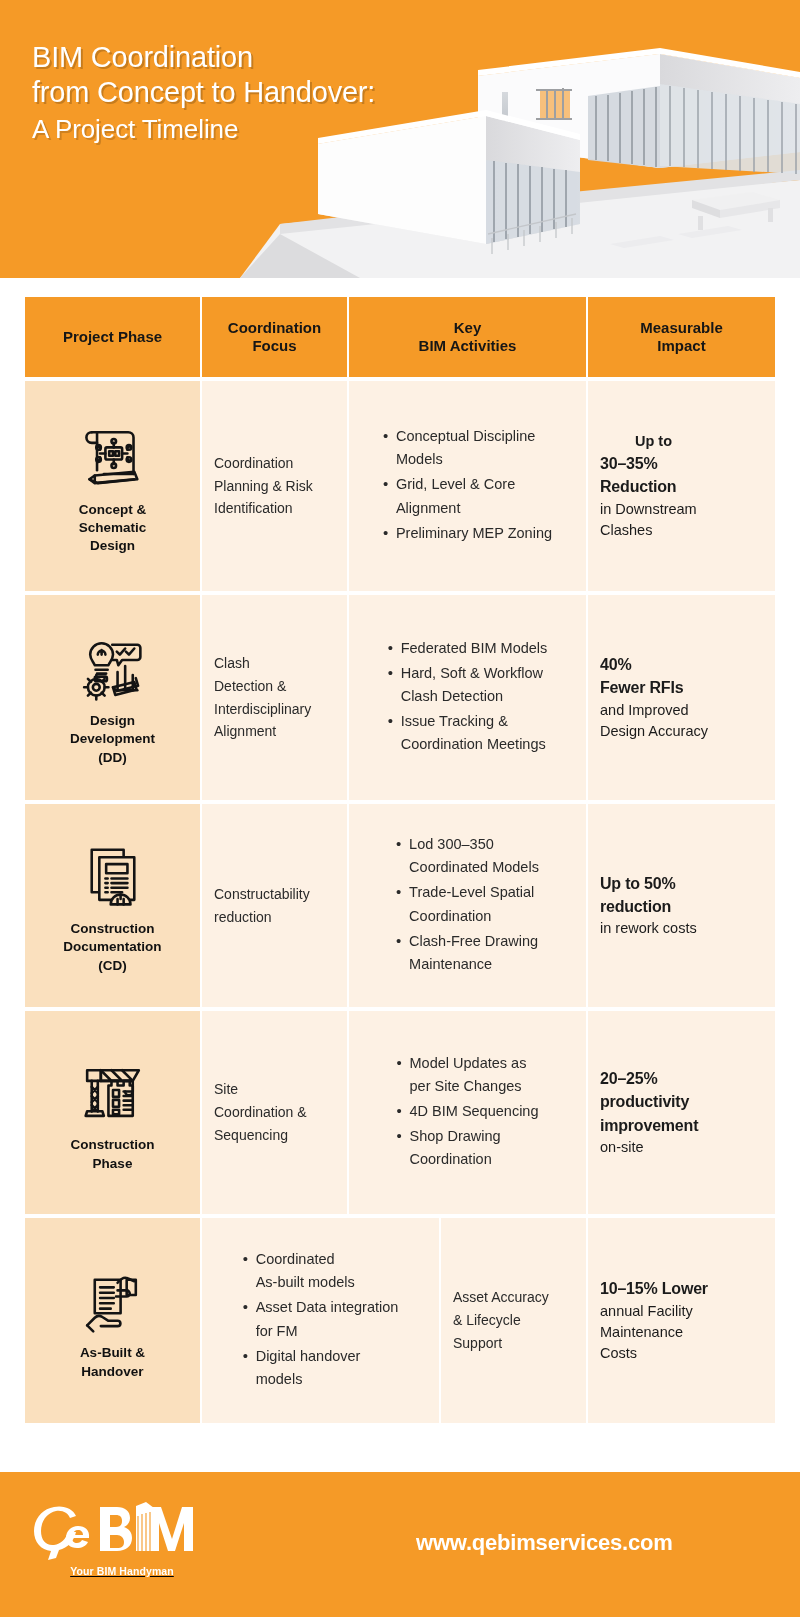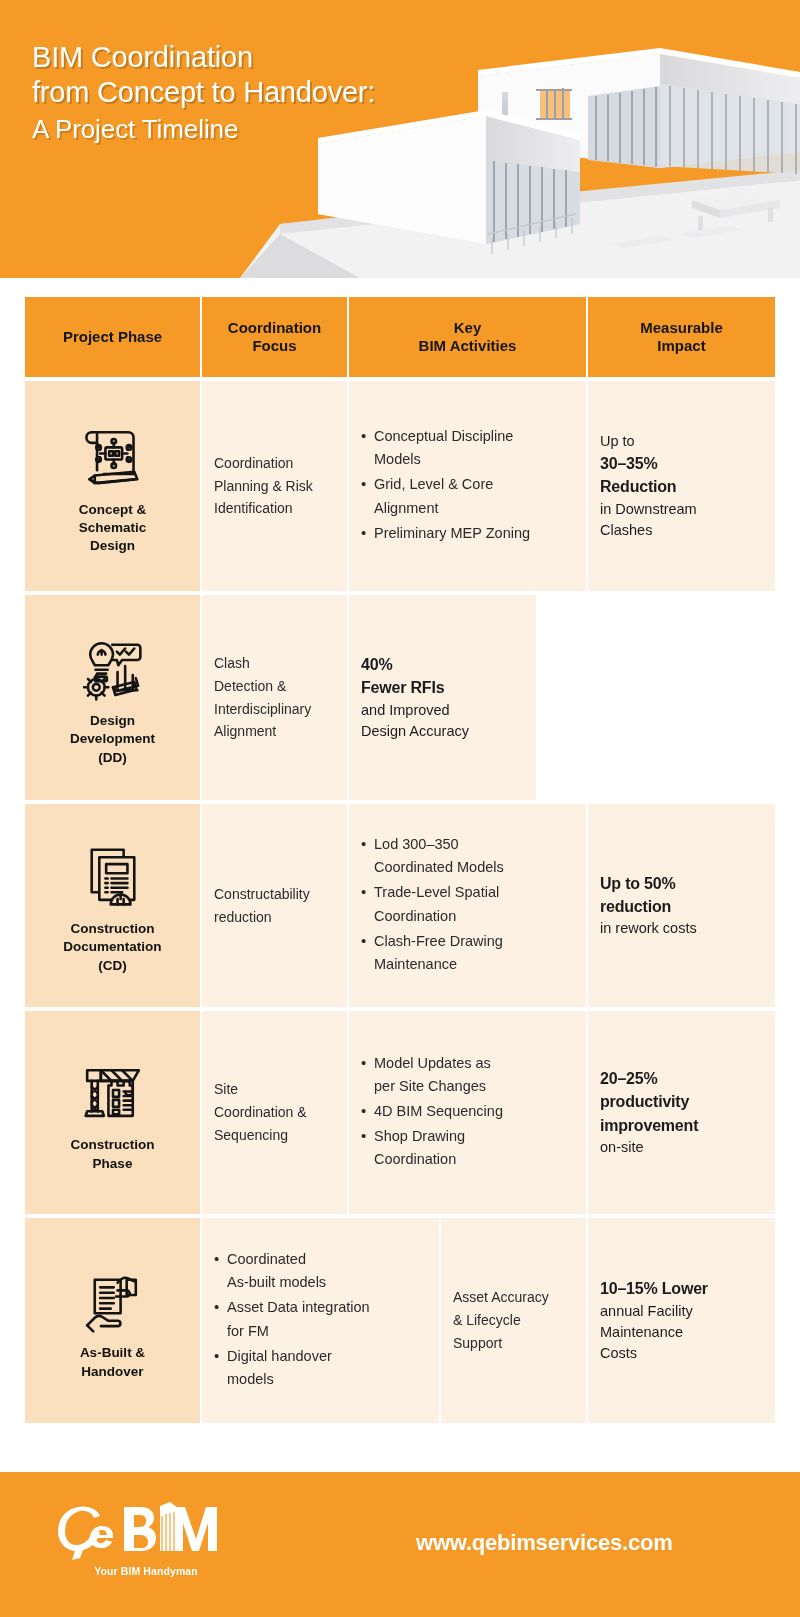--- a/index.html
+++ b/index.html
@@ -35,21 +35,21 @@
   .hero-render { position: absolute; right: 0; bottom: 0; width: 560px; height: 230px; }
 
   
   .table { position: absolute; left: 25px; top: 297px; width: 724px; }
   .trow { display: flex; gap: 2px; margin-bottom: 4px; }
   .trow:last-child { margin-bottom: 0; }
   .cell { padding: 10px 12px; }
 
   .c1 { width: 175px; flex: none; }
   .c2 { width: 145px; flex: none; }
-  .c3 { width: 237px; flex: none; }
+  .c3 { width: 237px; flex: none; justify-content: center; }
   .c4 { width: 187px; flex: none; }
 
   
   .hrow .cell {
     background: #F59A27; color: #161616;
     font-size: 15px; font-weight: 700; text-align: center;
     height: 80px; display: flex; align-items: center; justify-content: center;
     line-height: 1.2; white-space: pre-line;
   }
 
@@ -80,30 +80,30 @@
     font-size: 14.5px; color: #2a2a2a; line-height: 1.6;
     position: relative; padding-left: 13px; margin-bottom: 2px;
     white-space: pre-line;
   }
   .act-list li::before {
     content: "•"; position: absolute; left: 0; top: -1px; font-size: 15px;
   }
 
   .imp-cell { align-items: center; }
   .imp-text { font-size: 14.5px; color: #1b1b1b; line-height: 1.45; }
-  .imp-text .pre { font-weight: 400; display: block; }
+  .imp-text .pre { font-weight: 700; display: block; margin-left: 35px; }
   .imp-text .big { font-weight: 700; display: block; font-size: 16px; letter-spacing: -0.2px; white-space: pre-line; }
   .imp-text .post { font-weight: 400; display: block; white-space: pre-line; }
 
   
   .footer {
     position: absolute; left: 0; bottom: 0; width: 800px; height: 145px;
     background: #F59A27; display: flex; align-items: center;
   }
-  .logo-wrap { position: absolute; left: 56px; top: 30px; width: 180px; }
+  .logo-wrap { position: absolute; left: 32px; top: 30px; width: 180px; text-decoration: underline; }
   .logo-wrap svg { display: block; }
   .tagline {
     font-size: 10.5px; font-weight: 700; color: #ffffff;
     text-align: center; margin-top: 1px; letter-spacing: .1px;
   }
   .site-url {
     position: absolute; left: 416px; top: 58px;
     font-size: 22px; font-weight: 700; color: #ffffff; letter-spacing: -0.2px;
   }
 </style>
@@ -301,20 +301,29 @@
         <div class="phase-label">Design
 Development
 (DD)</div>
       </div>
       <div class="cell c2 focus-cell">
         <div class="focus-text">Clash
 Detection &amp;
 Interdisciplinary
 Alignment</div>
       </div>
+      <div class="cell c3 act-cell">
+        <ul class="act-list">
+          <li>Federated BIM Models</li>
+          <li>Hard, Soft &amp; Workflow
+Clash Detection</li>
+          <li>Issue Tracking &amp;
+Coordination Meetings</li>
+        </ul>
+      </div>
       <div class="cell c4 imp-cell">
         <div class="imp-text">
           <span class="pre"></span>
           <span class="big">40%
 Fewer RFIs</span>
           <span class="post">and Improved
 Design Accuracy</span>
         </div>
       </div>
     </div>

